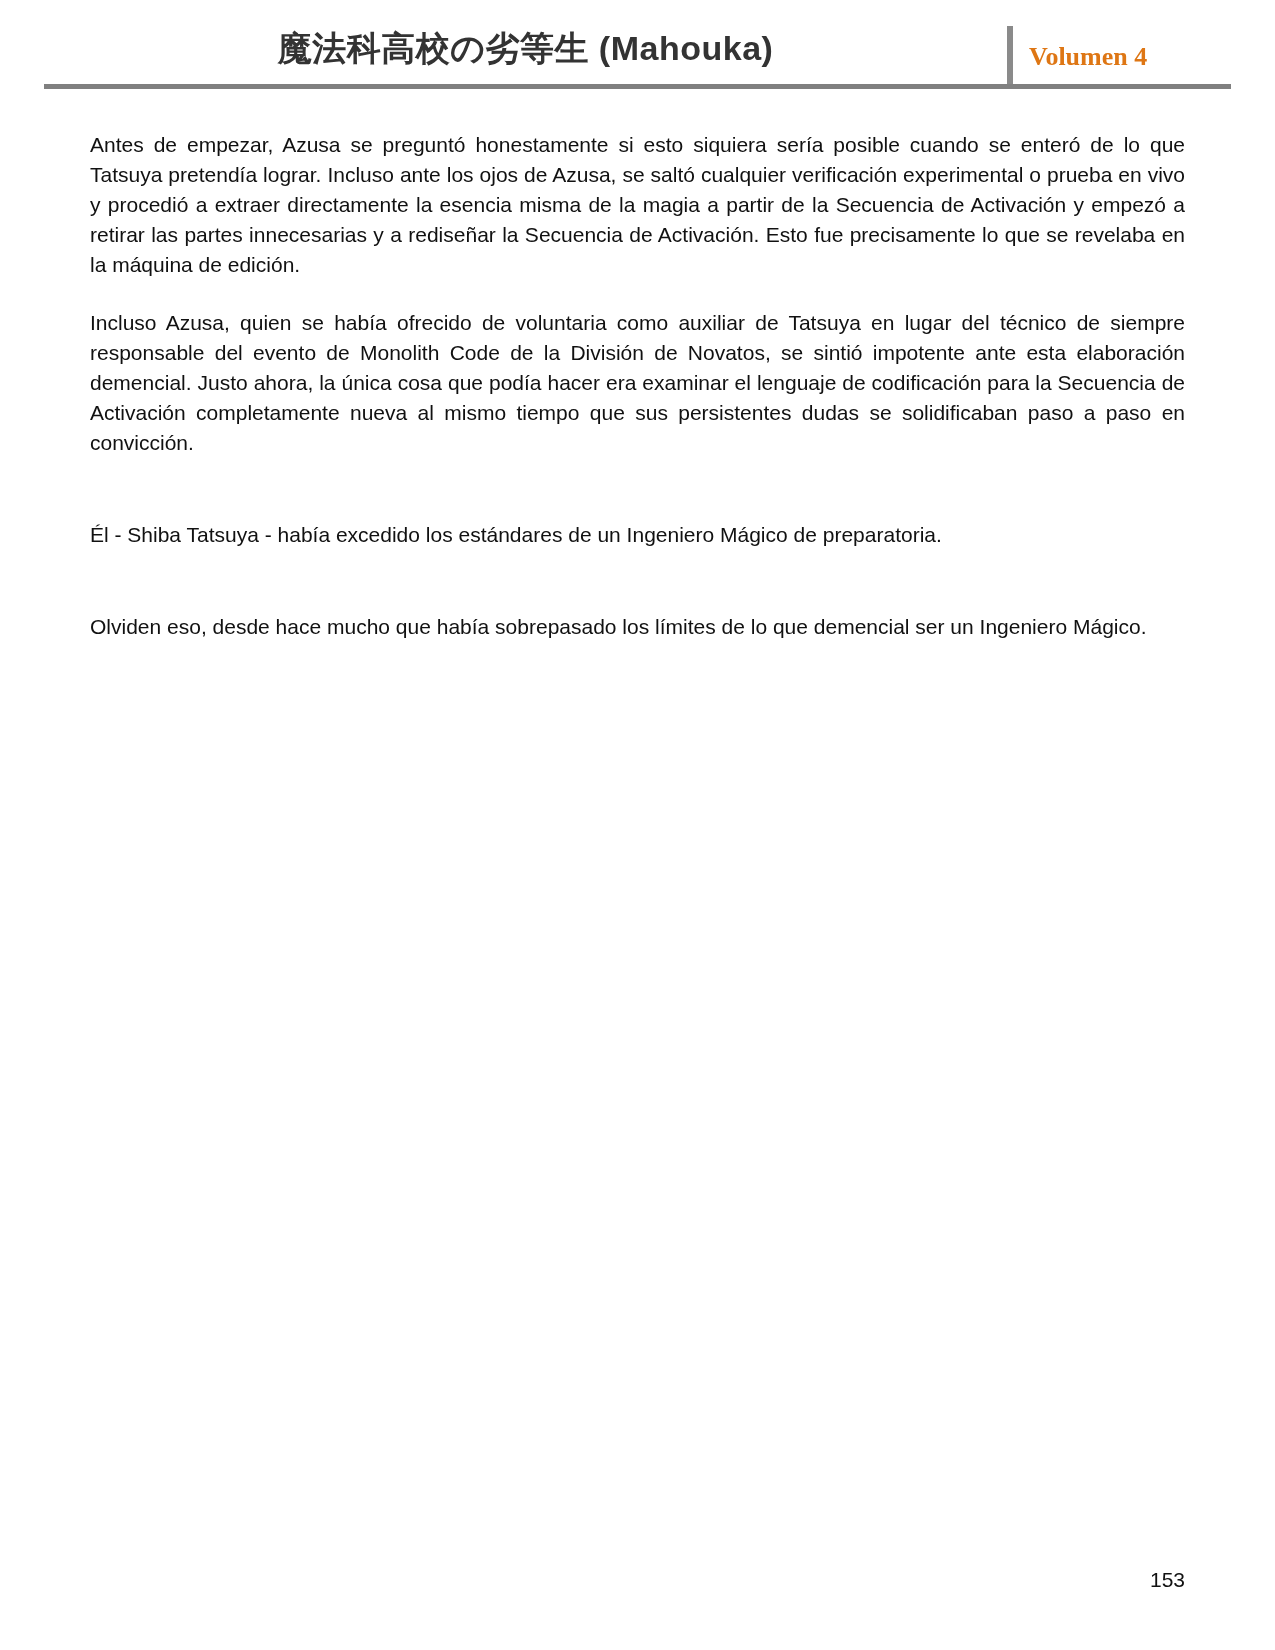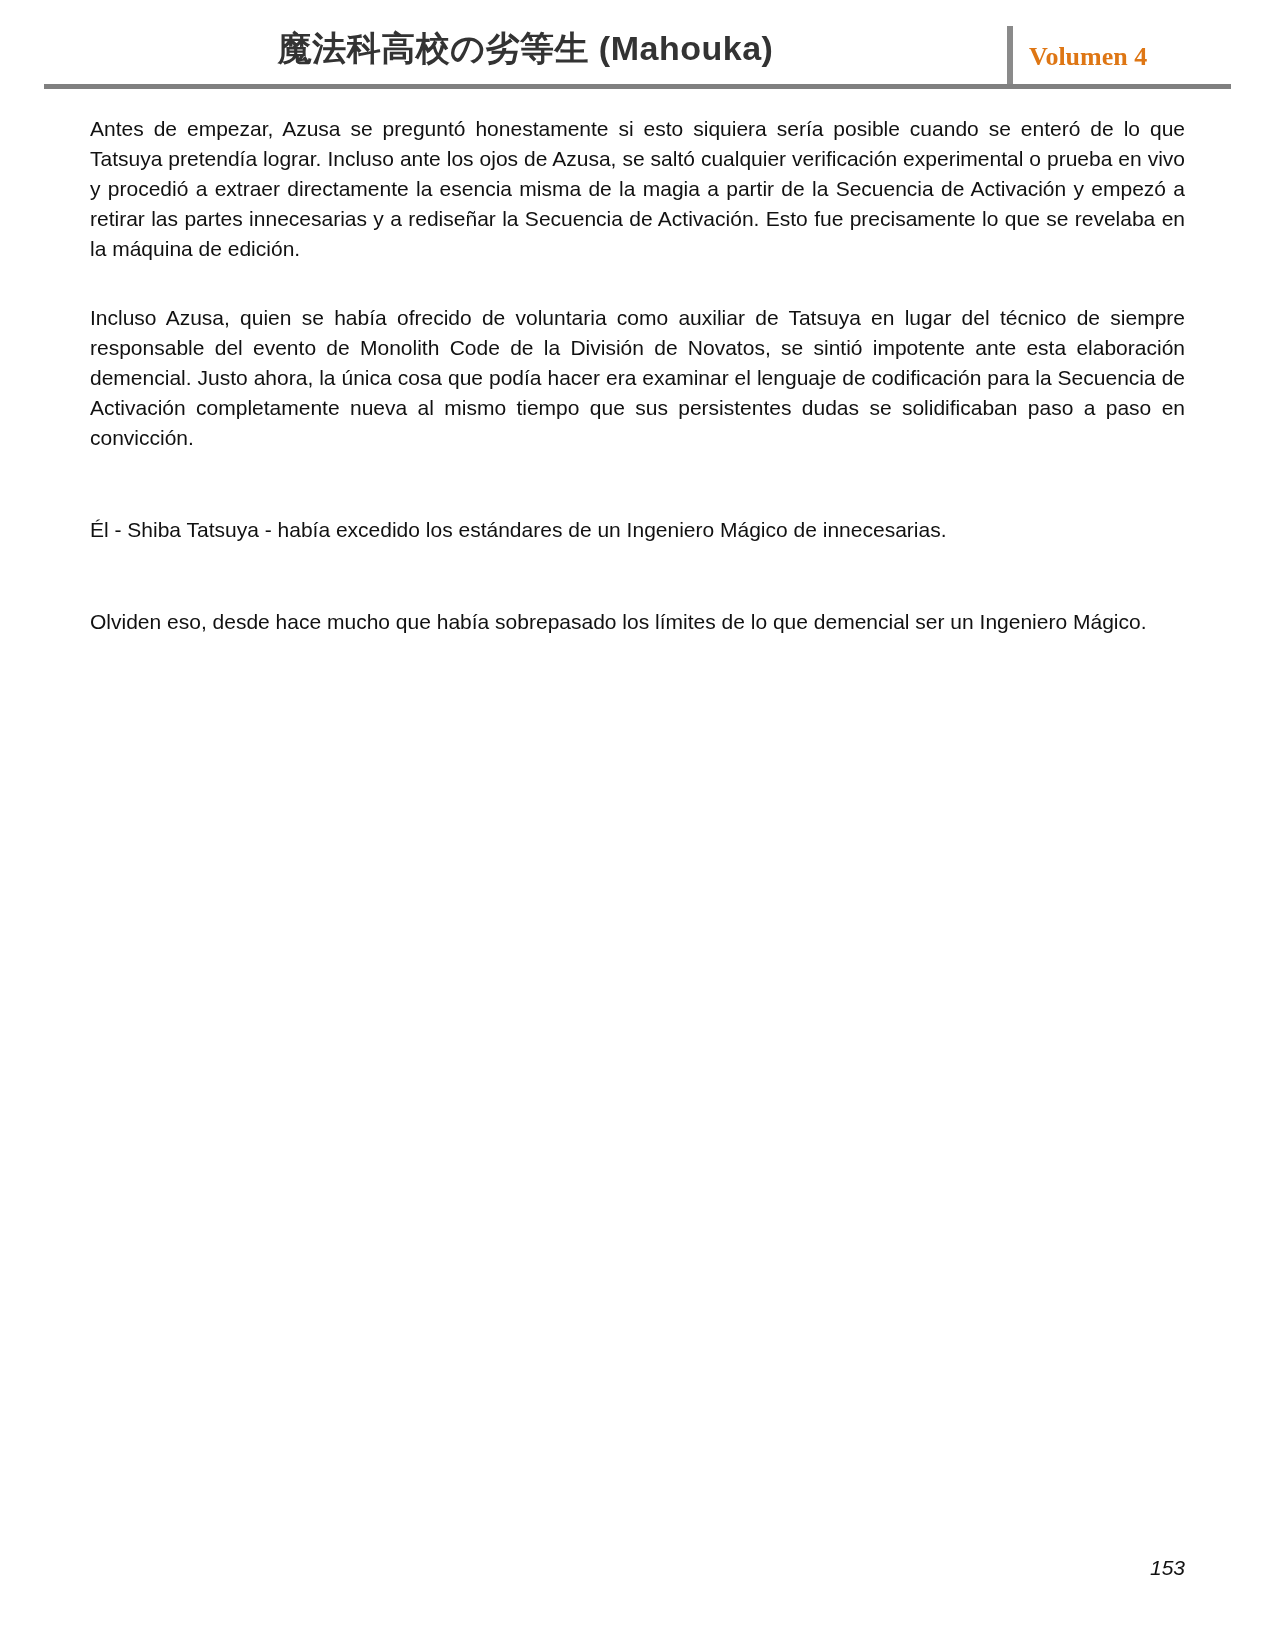--- a/index.html
+++ b/index.html
@@ -45,38 +45,37 @@
   .volume-label {
     font-family: "Liberation Serif", "DejaVu Serif", serif;
     font-size: 26px;
     font-weight: bold;
     color: #de7614;
     white-space: nowrap;
   }
   
   .page-body {
     margin: 0 90px;
-    padding-top: 25px;
+    padding-top: 41px;
   }
   .para {
     font-size: 21px;
     line-height: 30px;
     text-align: justify;
     color: #111111;
-    margin-top: 39px;
+    margin-top: 28px;
   }
   .para:first-child { margin-top: 0; }
   .para.gap-large { margin-top: 62px; }
   
   .page-footer {
     position: absolute;
     right: 90px;
-    bottom: 70px;
+    bottom: 58px;
     text-align: left;
-    font-style: italic;
   }
   .page-number {
     font-size: 21px;
     color: #111111;
   }
 </style>
 </head>
 <body>
 
 <div class="page">
@@ -86,21 +85,21 @@
       <h1 class="doc-title">魔法科高校の劣等生 (Mahouka)</h1>
     </div>
     <div class="header-volume-cell">
       <span class="volume-label">Volumen 4</span>
     </div>
   </header>
 
   <main class="page-body">
     <p class="para">Antes de empezar, Azusa se preguntó honestamente si esto siquiera sería posible cuando se enteró de lo que Tatsuya pretendía lograr. Incluso ante los ojos de Azusa, se saltó cualquier verificación experimental o prueba en vivo y procedió a extraer directamente la esencia misma de la magia a partir de la Secuencia de Activación y empezó a retirar las partes innecesarias y a rediseñar la Secuencia de Activación. Esto fue precisamente lo que se revelaba en la máquina de edición.</p>
     <p class="para">Incluso Azusa, quien se había ofrecido de voluntaria como auxiliar de Tatsuya en lugar del técnico de siempre responsable del evento de Monolith Code de la División de Novatos, se sintió impotente ante esta elaboración demencial. Justo ahora, la única cosa que podía hacer era examinar el lenguaje de codificación para la Secuencia de Activación completamente nueva al mismo tiempo que sus persistentes dudas se solidificaban paso a paso en convicción.</p>
-    <p class="para gap-large">Él - Shiba Tatsuya - había excedido los estándares de un Ingeniero Mágico de innecesarias.</p>
+    <p class="para gap-large">Él - Shiba Tatsuya - había excedido los estándares de un Ingeniero Mágico de preparatoria.</p>
     <p class="para gap-large">Olviden eso, desde hace mucho que había sobrepasado los límites de lo que demencial ser un Ingeniero Mágico.</p>
   </main>
 
   <footer class="page-footer">
     <span class="page-number">153</span>
   </footer>
 
 </div>
 
 </body></html>

